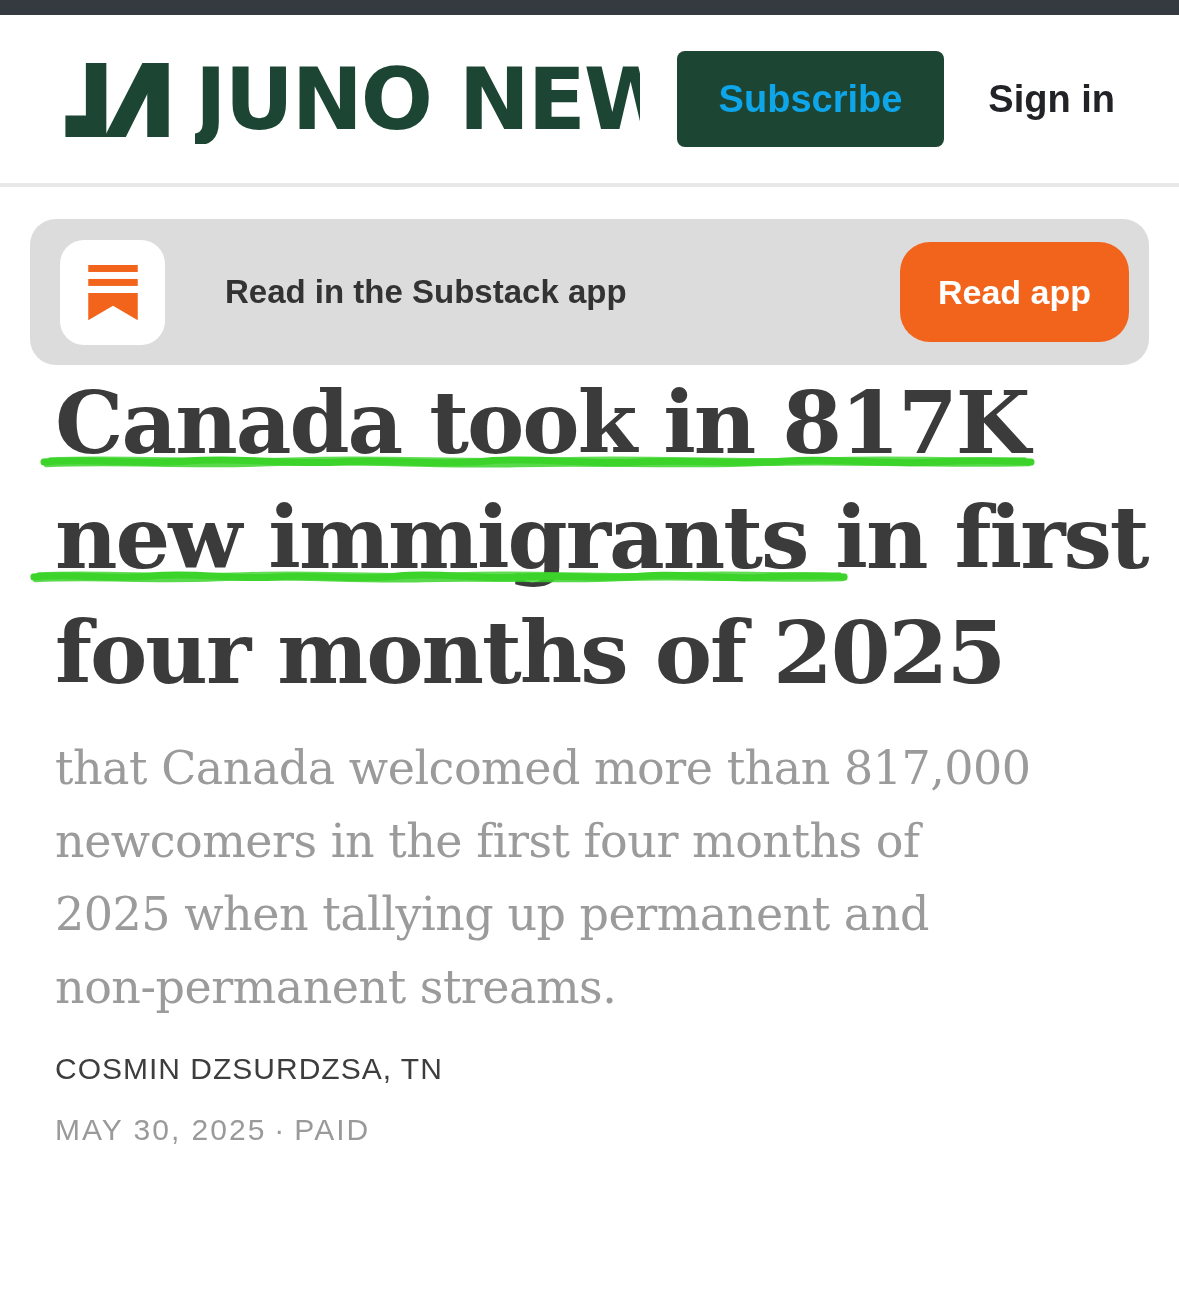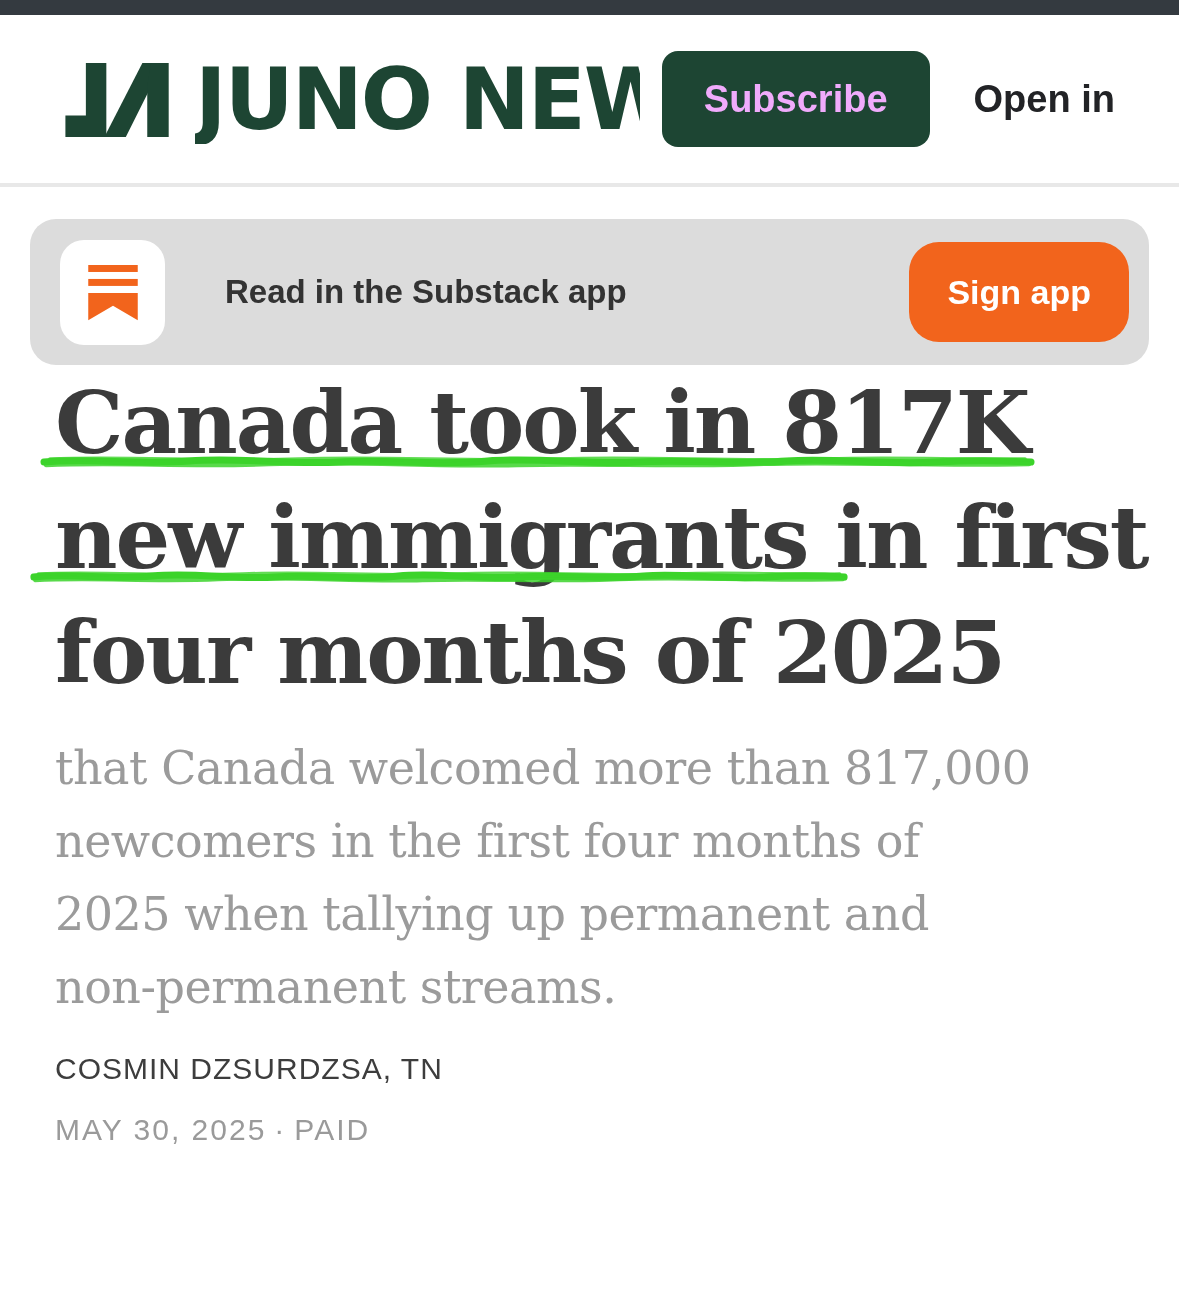--- a/index.html
+++ b/index.html
@@ -12,22 +12,22 @@
   
   .header { height:168px; display:flex; align-items:center;
             padding:0 64px 0 55px; background:#fff; }
   .brand { display:flex; align-items:center; gap:12px; min-width:0; }
   .monogram { width:128px; height:76px; flex:0 0 auto; }
   .wordmark-clip { width:445px; overflow:hidden; white-space:nowrap; height:90px;
                    display:flex; align-items:center; }
   .wordmark { font-family:"DejaVu Sans", sans-serif; font-weight:bold;
               font-size:85px; letter-spacing:-2px; color:var(--green,#1d4533);
               line-height:1; }
-  .subscribe-btn { margin-left:auto; background:var(--green,#1d4533); color:#f0abfc;
-                   border:none; border-radius:16px; height:96px; padding:0 42px;
+  .subscribe-btn { margin-left:auto; background:var(--green,#1d4533); color:#0ea5e9;
+                   border:none; border-radius:8px; height:96px; padding:0 42px;
                    font-size:38px; font-weight:bold; cursor:pointer;
                    font-family:"Liberation Sans", sans-serif; }
   .signin { margin-left:44px; font-size:38px; font-weight:bold; color:#222326;
             text-decoration:none; }
 
   .divider { height:4px; background:#e8e8e8; width:100%; }
 
   
   .app-banner { margin:32px 30px 0 30px; height:146px; border-radius:26px;
                 background:var(--banner-gray,#dcdcdc); display:flex;
@@ -72,35 +72,35 @@
     <svg class="monogram" viewBox="0 0 118 78">
       <polygon points="4,78 46,78 46,2 25,2 25,56 4,56" fill="var(--green,#1d4533)"></polygon>
       <polygon points="44,78 66,78 104,2 83,2" fill="var(--green,#1d4533)"></polygon>
       <polygon points="88,78 110,78 110,2 92,2 88,26" fill="var(--green,#1d4533)"></polygon>
     </svg>
     <div class="wordmark-clip">
       <span class="wordmark">JUNO NEWS</span>
     </div>
   </div>
   <button class="subscribe-btn">Subscribe</button>
-  <a class="signin" href="#">Open in</a>
+  <a class="signin" href="#">Sign in</a>
 </header>
 
 <div class="divider"></div>
 
 <div class="app-banner">
   <div class="substack-tile">
     <svg class="substack-glyph" viewBox="0 0 24 26">
       <rect x="1" y="1" width="22" height="3.1" fill="var(--orange,#f2641c)"></rect>
       <rect x="1" y="7.2" width="22" height="3.1" fill="var(--orange,#f2641c)"></rect>
       <path d="M1 13.4 H23 V25.5 L12 19.1 L1 25.5 Z" fill="var(--orange,#f2641c)"></path>
     </svg>
   </div>
   <div class="banner-text">Read in the Substack app</div>
-  <button class="open-app-btn">Sign app</button>
+  <button class="open-app-btn">Read app</button>
 </div>
 
 <div class="article">
   <h1 class="title-block">
       <div class="title-line tl-0"><span>Canada took in 817K</span><svg class="underline" viewBox="0 0 1000 16" preserveAspectRatio="none">
           <path d="M4 9 C 50 5 100 12 150 8 C 200 4 250 12 300 9 C 350 6 400 13 450 8 C 500 4 550 12 600 9 C 650 6 700 12 750 8 C 800 5 850 12 900 9 C 940 7 975 8 996 9" fill="none" stroke="var(--hl,#3cd32b)" stroke-width="7" stroke-linecap="round"></path>
           <path d="M6 12 C 80 9 150 14 230 11 C 320 8 400 14 480 12 C 560 10 640 14 720 11 C 800 8 880 13 994 11" fill="none" stroke="var(--hl,#3cd32b)" stroke-width="4.5" stroke-linecap="round" opacity="0.85"></path>
           <path d="M10 6 C 90 3 170 9 260 6 C 350 3 430 9 520 6 C 610 3 700 9 790 6 C 860 4 930 7 990 6" fill="none" stroke="var(--hl,#3cd32b)" stroke-width="3.5" stroke-linecap="round" opacity="0.8"></path>
         </svg></div>
       <div class="title-line tl-1"><span>new immigrants in first</span><svg class="underline" viewBox="0 0 1000 16" preserveAspectRatio="none">

